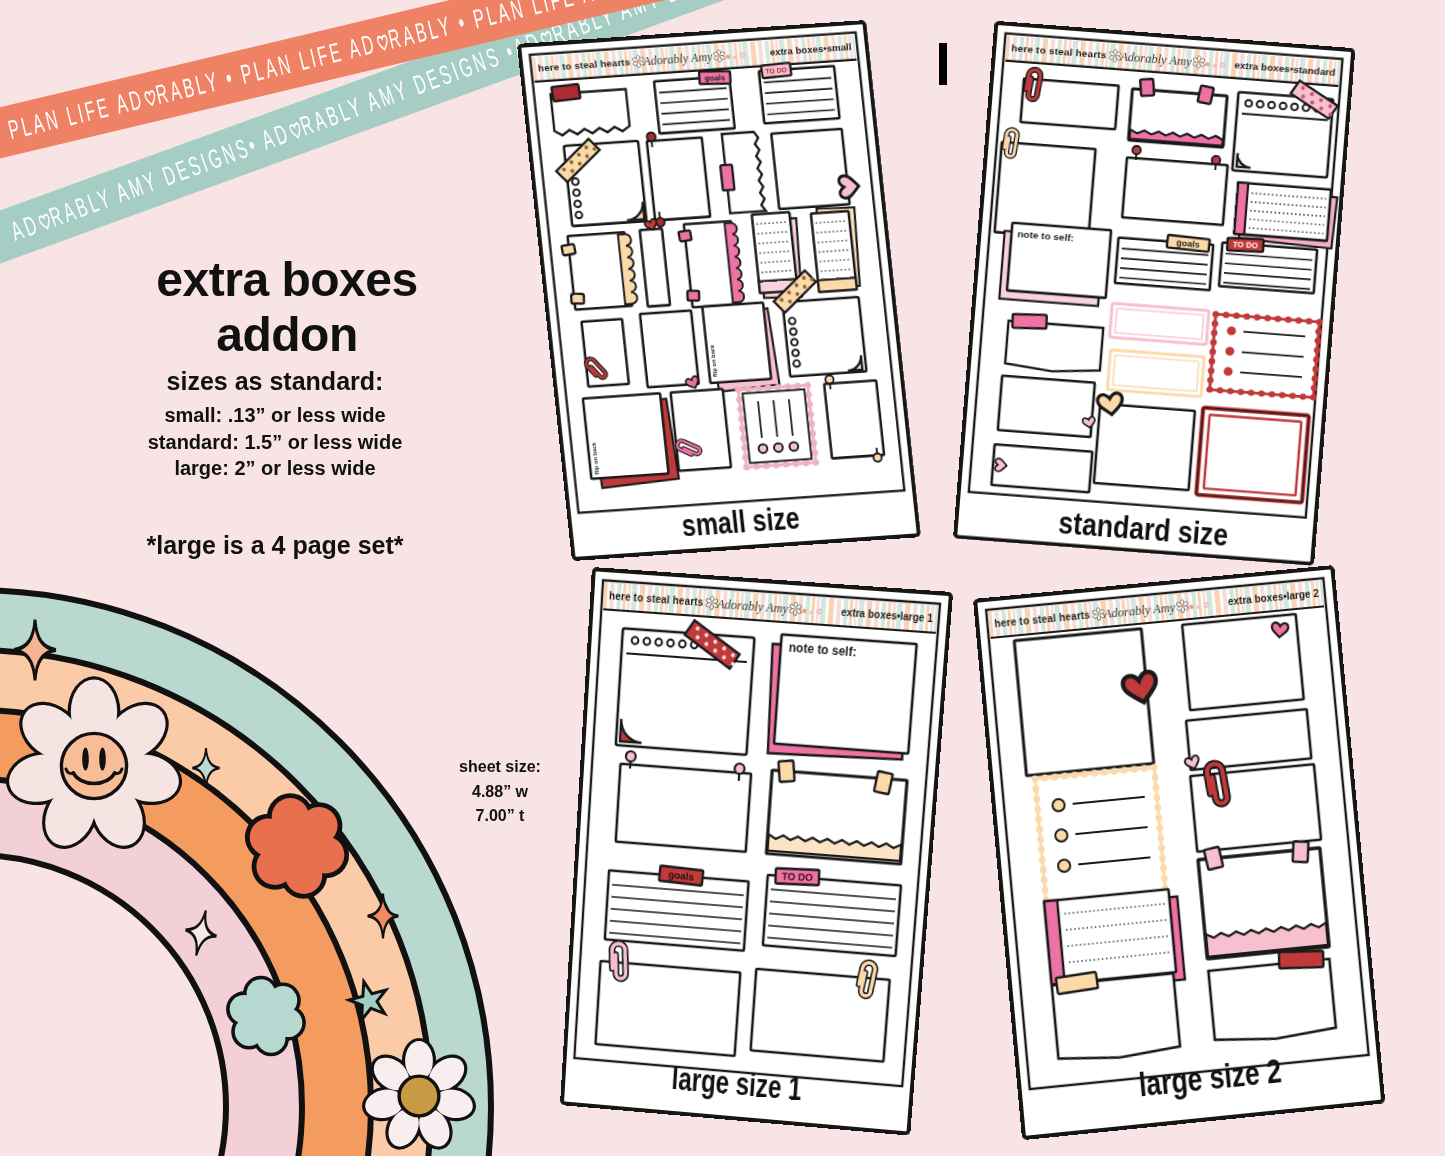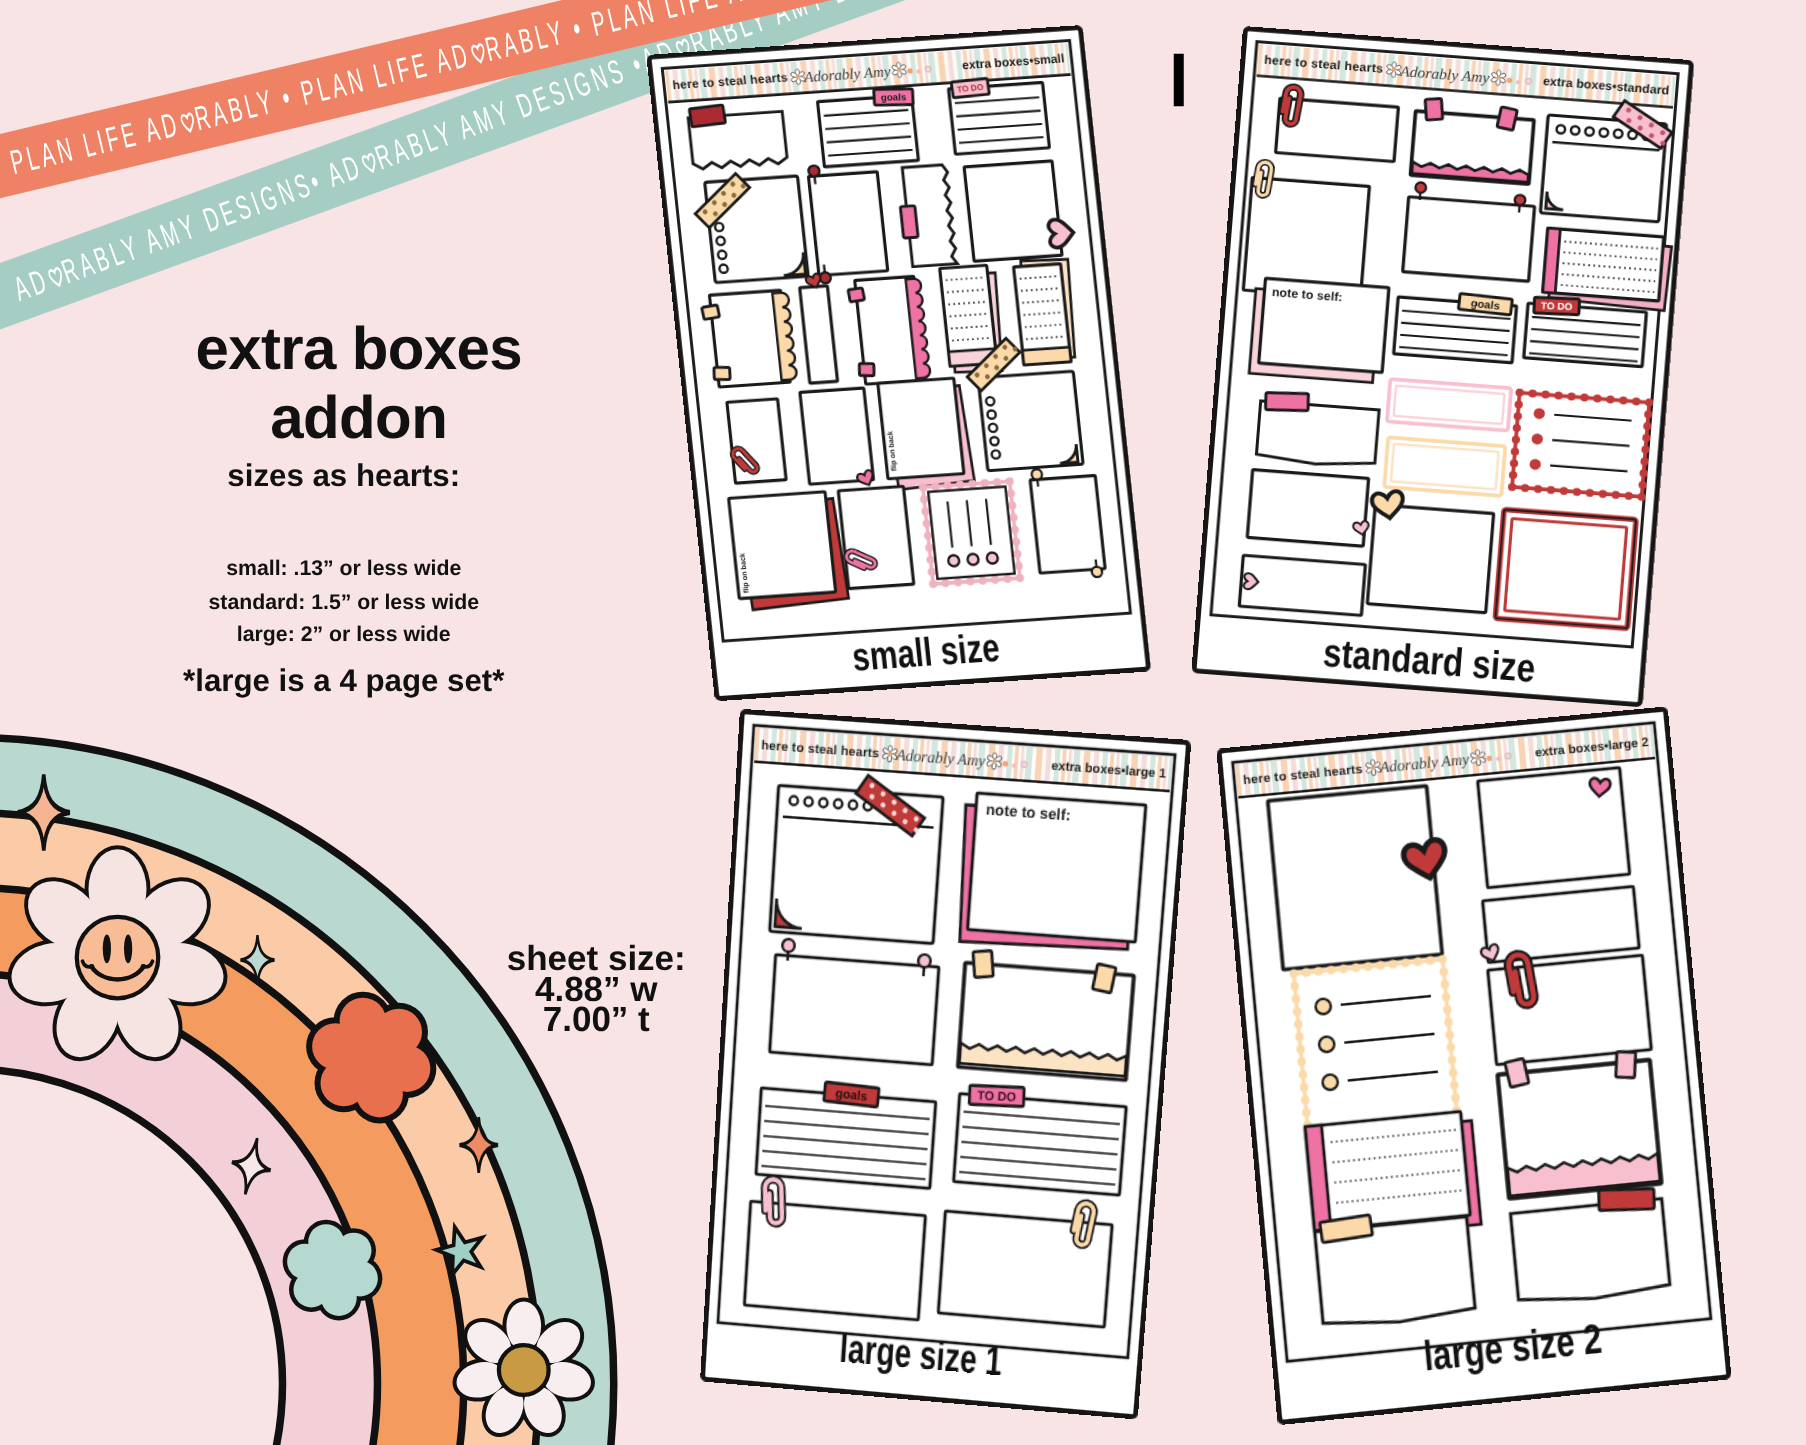--- a/index.html
+++ b/index.html
@@ -186,27 +186,27 @@
       </svg>RABLY AMY DESIGNS• ADORABLY</span></div>
 
 <div class="ribbon" style="left:-30px;top:115px;width:1100px;background:#ef8264;transform:rotate(-13.4deg);padding-left:40px"><span>PLAN LIFE AD<svg class="hrt" viewBox="0 0 15 14">
         <path d="M7.5 12.5 C3 9 1 6.5 1 4.3 C1 2.2 2.4 1.2 3.9 1.2 C5.3 1.2 6.7 2 7.5 3.4 C8.3 2 9.7 1.2 11.1 1.2 C12.6 1.2 14 2.2 14 4.3 C14 6.5 12 9 7.5 12.5 Z" fill="none" stroke="#fff" stroke-width="1.8"></path>
       </svg>RABLY • PLAN LIFE AD<svg class="hrt" viewBox="0 0 15 14">
         <path d="M7.5 12.5 C3 9 1 6.5 1 4.3 C1 2.2 2.4 1.2 3.9 1.2 C5.3 1.2 6.7 2 7.5 3.4 C8.3 2 9.7 1.2 11.1 1.2 C12.6 1.2 14 2.2 14 4.3 C14 6.5 12 9 7.5 12.5 Z" fill="none" stroke="#fff" stroke-width="1.8"></path>
       </svg>RABLY • PLAN LIFE ADRABLY • PLAN</span></div>
 
 <div class="htxt" style="left:87px;top:252px;width:400px;font-size:48px;line-height:55px;letter-spacing:-0.5px">extra boxes<br>addon</div>
 
-<div class="htxt" style="left:75px;top:367px;width:400px;font-size:25px">sizes as hearts:</div>
-
-<div class="htxt" style="left:35px;top:442px;width:480px;font-size:17px;line-height:26.5px">small: .13” or less wide<br>standard: 1.5” or less wide<br>large: 2” or less wide</div>
+<div class="htxt" style="left:75px;top:367px;width:400px;font-size:25px">sizes as standard:</div>
+
+<div class="htxt" style="left:35px;top:402px;width:480px;font-size:20px;line-height:26.5px">small: .13” or less wide<br>standard: 1.5” or less wide<br>large: 2” or less wide</div>
 
 <div class="htxt" style="left:75px;top:531px;width:400px;font-size:25px">*large is a 4 page set*</div>
 
-<div class="htxt" style="left:387px;top:755px;width:180px;font-size:28px;line-height:24.5px">sheet size:<br>4.88” w<br>7.00” t</div>
+<div class="htxt" style="left:410px;top:755px;width:180px;font-size:16px;line-height:24.5px">sheet size:<br>4.88” w<br>7.00” t</div>
 
 <div style="position:absolute;left:939px;top:43px;width:8px;height:42px;background:#000"></div>
 
 <div class="sheet" style="transform:matrix3d(0.964088,-0.066298,0.000000,0.000000,0.102804,0.966355,0.000000,0.000000,0.000000,0.000000,1.000000,0.000000,517.000000,44.000000,0.000000,1.000000)">
 <svg width="354" height="527" viewBox="0 0 354 527">
       <rect x="8" y="8" width="338" height="474" fill="none" stroke="#1a1a1a" stroke-width="2.4"></rect>
       <rect x="10" y="10" width="334" height="26" fill="url(#stripes)"></rect>
       <line x1="10" y1="36" x2="344" y2="36" stroke="#1a1a1a" stroke-width="2.2"></line>
       <text x="15" y="26" font-size="10" font-weight="bold" fill="#1c1c1c" font-family="Liberation Sans" letter-spacing="0.2">here to steal hearts</text>
       <text x="340" y="26" font-size="10" font-weight="bold" fill="#1c1c1c" font-family="Liberation Sans" text-anchor="end">extra boxes•small</text>

